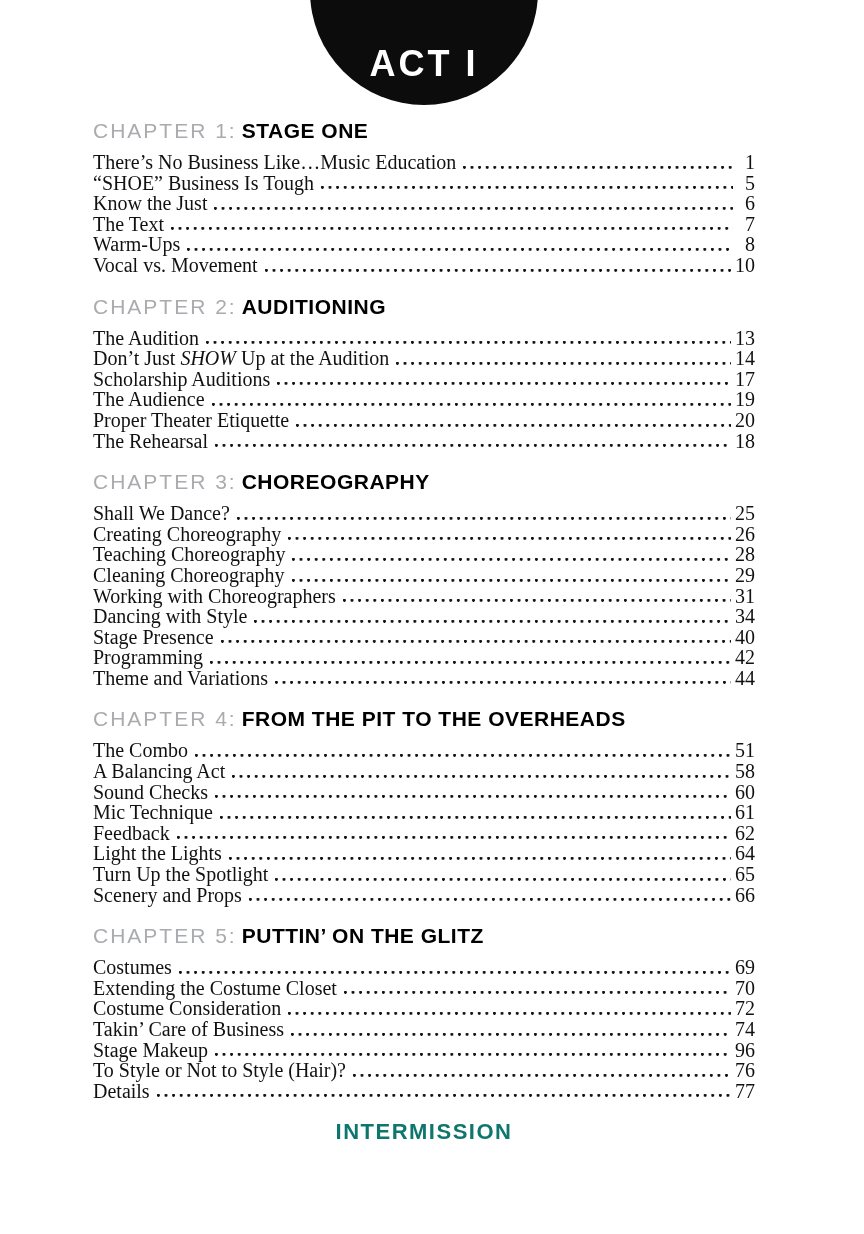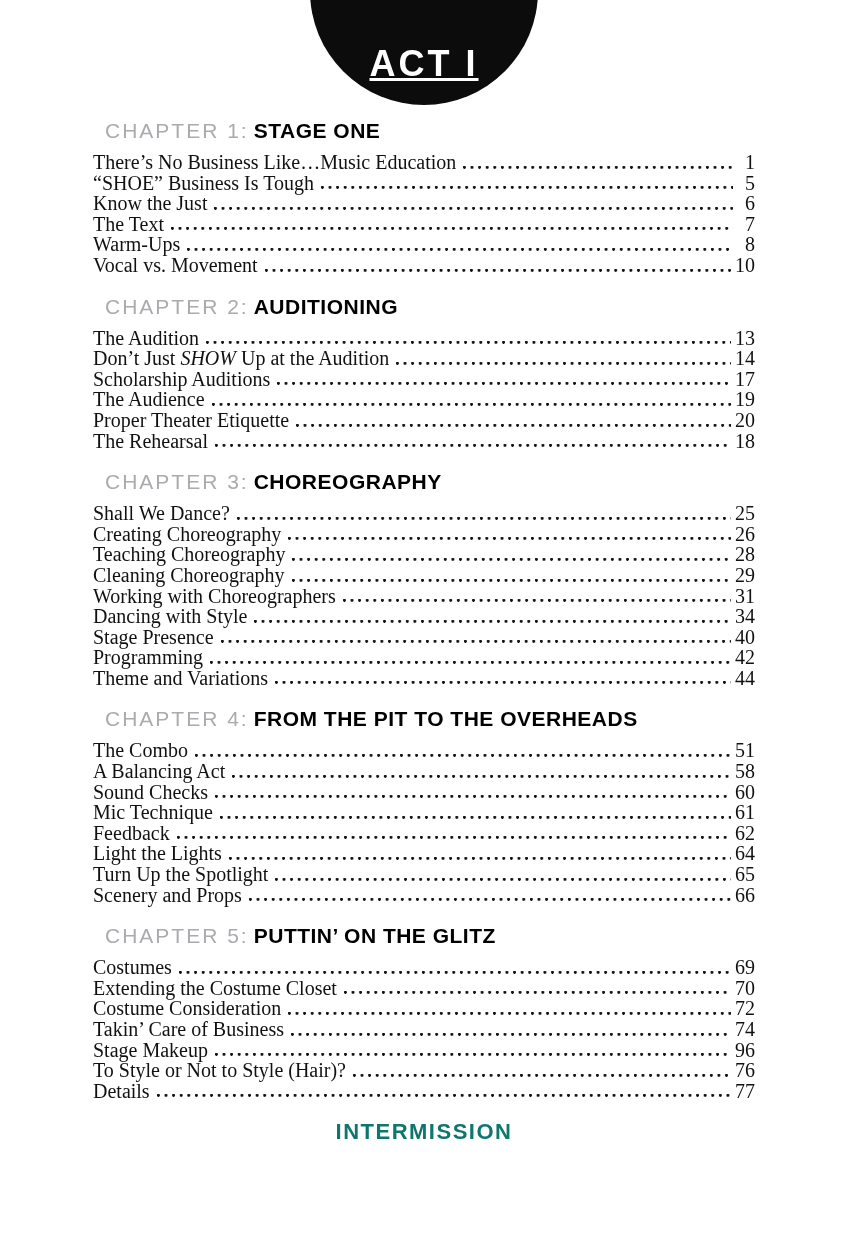--- a/index.html
+++ b/index.html
@@ -24,36 +24,34 @@
     align-items: flex-end;
     justify-content: center;
   }
   .act-label {
     color: #ffffff;
     font-family: "Liberation Sans", "DejaVu Sans", sans-serif;
     font-weight: 700;
     font-size: 36px;
     letter-spacing: 3px;
     padding-bottom: 20px;
-    text-decoration: underline;
   }
   .content {
     position: absolute;
     left: 93px;
     top: 118px;
     width: 662px;
   }
   .chapter { margin-bottom: 18px; }
   .chapter-heading {
     font-family: "Liberation Sans", "DejaVu Sans", sans-serif;
     font-size: 21px;
     line-height: 26px;
     margin-bottom: 8px;
     white-space: nowrap;
-    margin-left: 12px;
   }
   .chapter-label {
     color: #a9abae;
     font-weight: 400;
     letter-spacing: 2px;
   }
   .chapter-title {
     color: #000000;
     font-weight: 700;
     letter-spacing: 0.5px;

